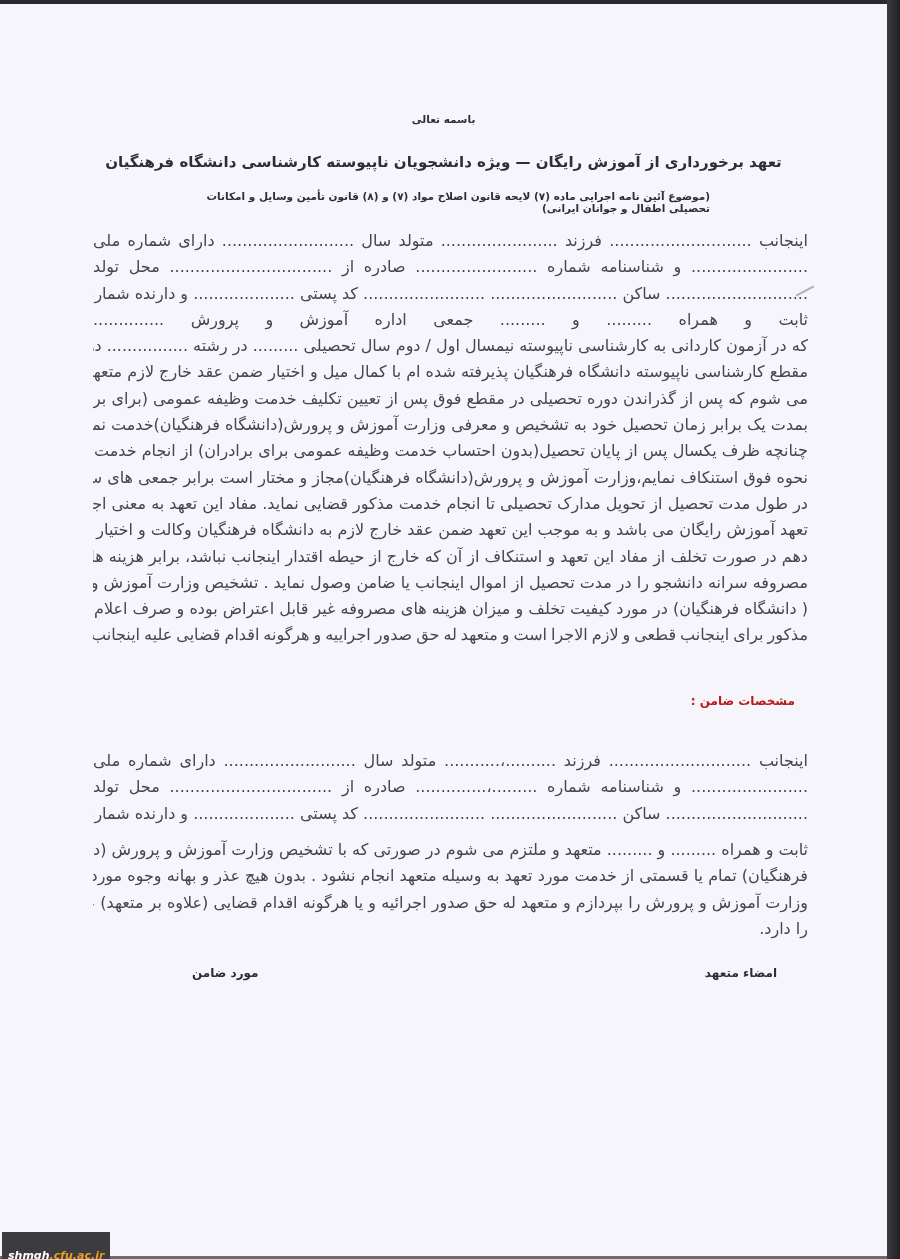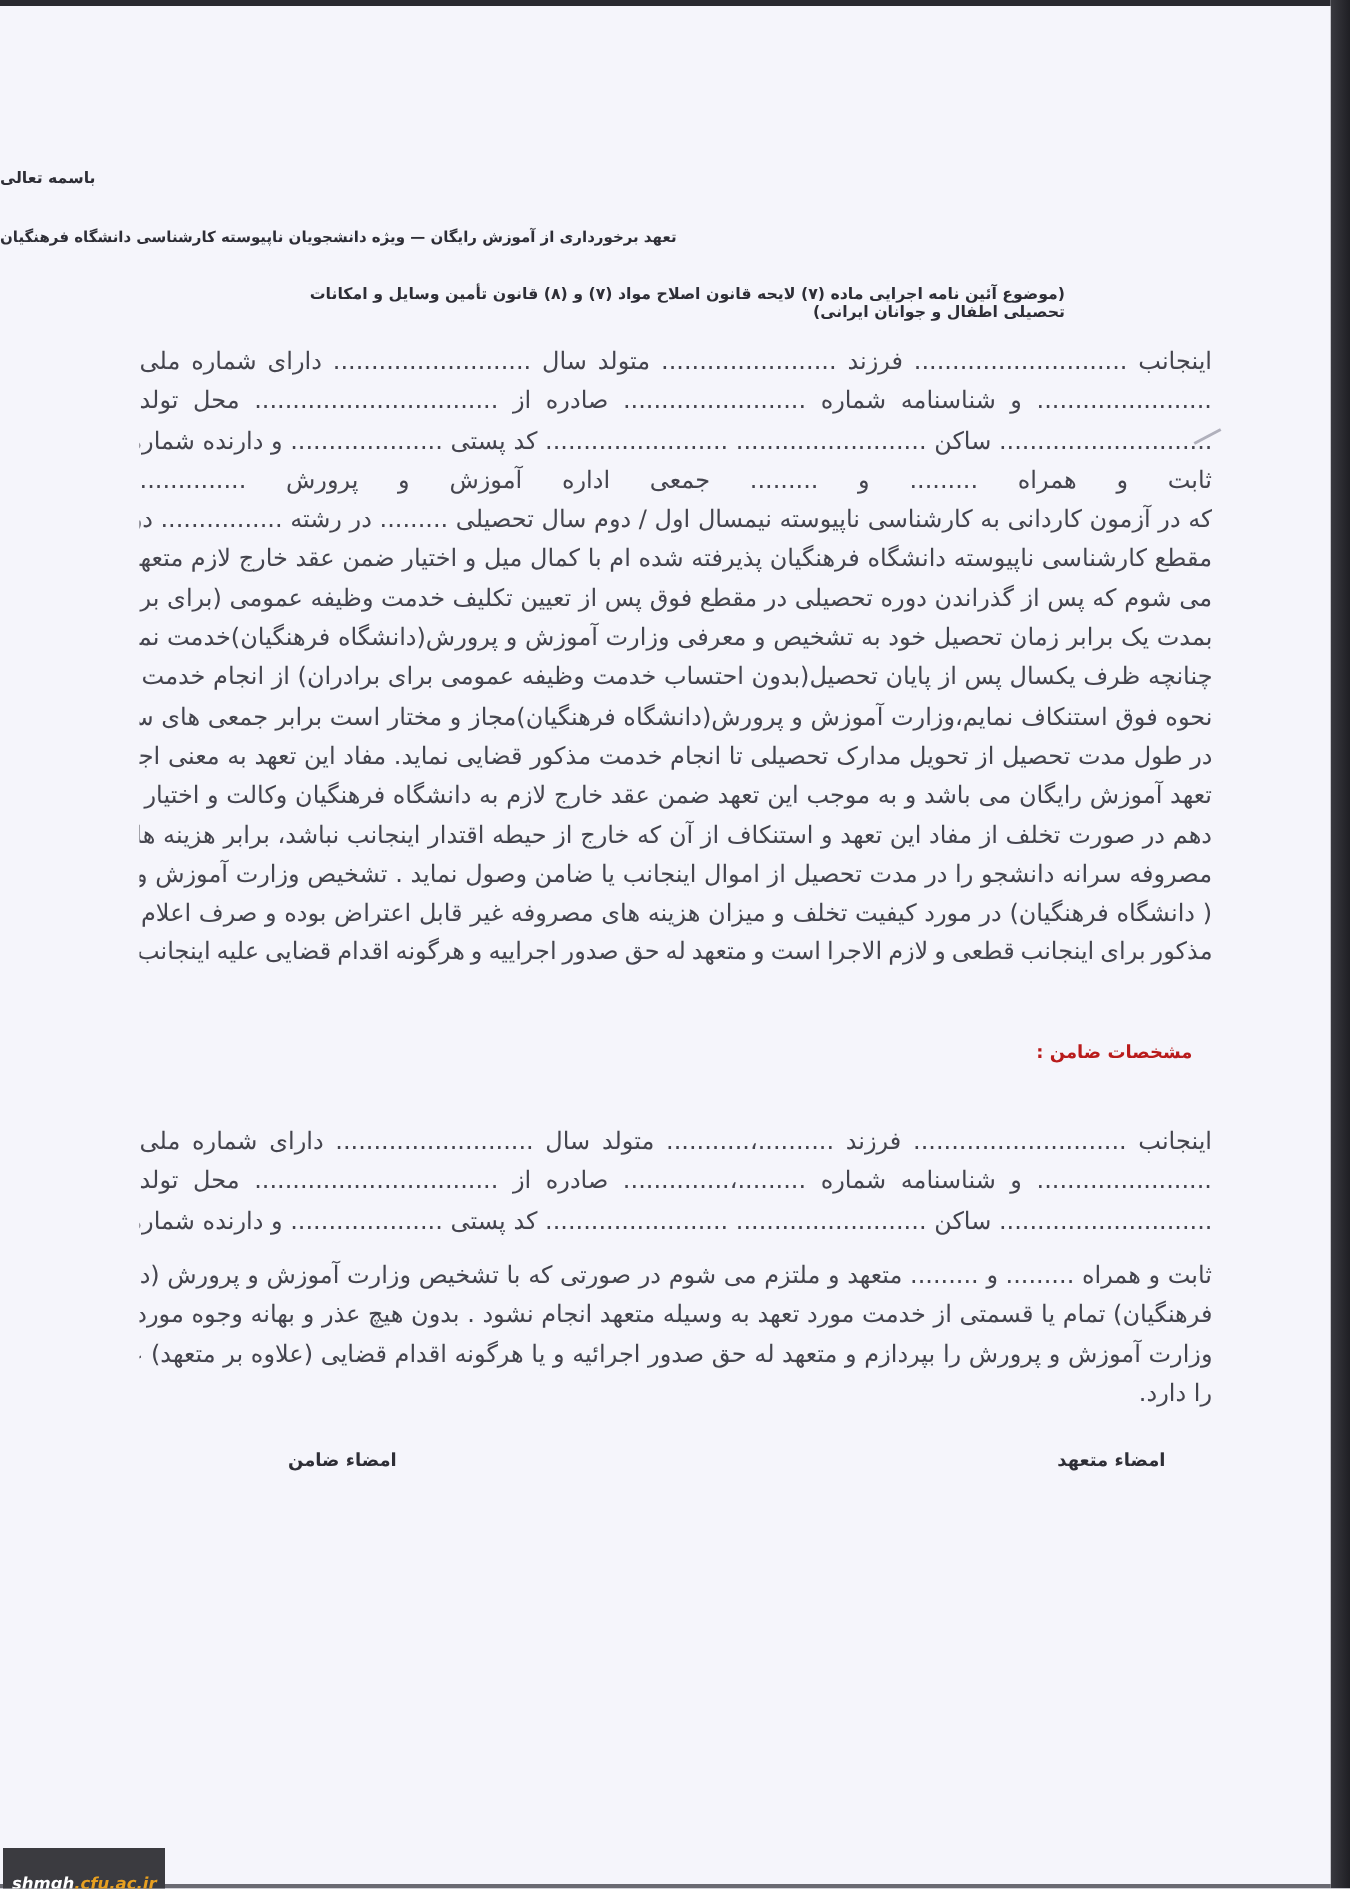--- a/index.html
+++ b/index.html
@@ -11,25 +11,25 @@
   }
   .topbar { position: absolute; left: 0; top: 0; width: 887px; height: 4px; background: #2a2a30; }
   .rightbar { position: absolute; right: 0; top: 0; width: 13px; height: 1259px; background: linear-gradient(to right, #3a3a40, #1f1f24); }
   .bottombar { position: absolute; left: 0; bottom: 0; width: 887px; height: 3px; background: #6a6a72; }
   .page {
     position: absolute; left: 0; top: 4px; width: 887px; height: 1252px;
     background: #f5f5fb;
   }
   .rtl { direction: rtl; unicode-bidi: embed; }
   .heading {
-    position: absolute; left: 0; width: 887px; text-align: left;
+    position: absolute; left: 0; width: 887px; text-align: center;
     font-weight: bold; font-size: 10.5px; color: #2e2e36;
   }
   .h1 { top: 109px; }
-  .h2 { top: 149px; font-size: 10px; }
+  .h2 { top: 149px; font-size: 15px; }
   .h3 { top: 186px; left: 180px; width: 530px; text-align: right; font-size: 10.5px; }
   .para {
     position: absolute; left: 93px; width: 715px;
     font-size: 16px; line-height: 26.3px; text-align: justify;
     text-align-last: justify; color: #45454e;
   }
   .para .ln { display: block; white-space: nowrap; overflow: hidden; text-align: justify; text-align-last: justify; height: 26.3px; }
   .p1 { top: 224px; }
   .p2 { top: 744px; }
   .p3 { top: 833px; }
@@ -95,21 +95,21 @@
   </div>
 
   <div class="para p3 rtl">
     <span class="ln">ثابت و همراه ......... و ......... متعهد و ملتزم می شوم در صورتی که با تشخیص وزارت آموزش و پرورش (دانشگاه</span>
     <span class="ln">فرهنگیان) تمام یا قسمتی از خدمت مورد تعهد به وسیله متعهد انجام نشود . بدون هیچ عذر و بهانه وجوه مورد مطالبه</span>
     <span class="ln">وزارت آموزش و پرورش را بپردازم و متعهد له حق صدور اجرائیه و یا هرگونه اقدام قضایی (علاوه بر متعهد) علیه اینجانب</span>
     <span class="ln">را دارد.</span>
   </div>
 
   <div class="sig sig-obligor rtl">امضاء متعهد</div>
-  <div class="sig sig-guarantor rtl">امضاء ضامن</div>
+  <div class="sig sig-guarantor rtl">مورد ضامن</div>
 
 </div>
 
 <div class="bottombar"></div>
 
 <div class="watermark">
   <span class="wm-a">shmgh</span><span class="wm-b">.cfu.ac.ir</span>
 </div>
 
 </body></html>

